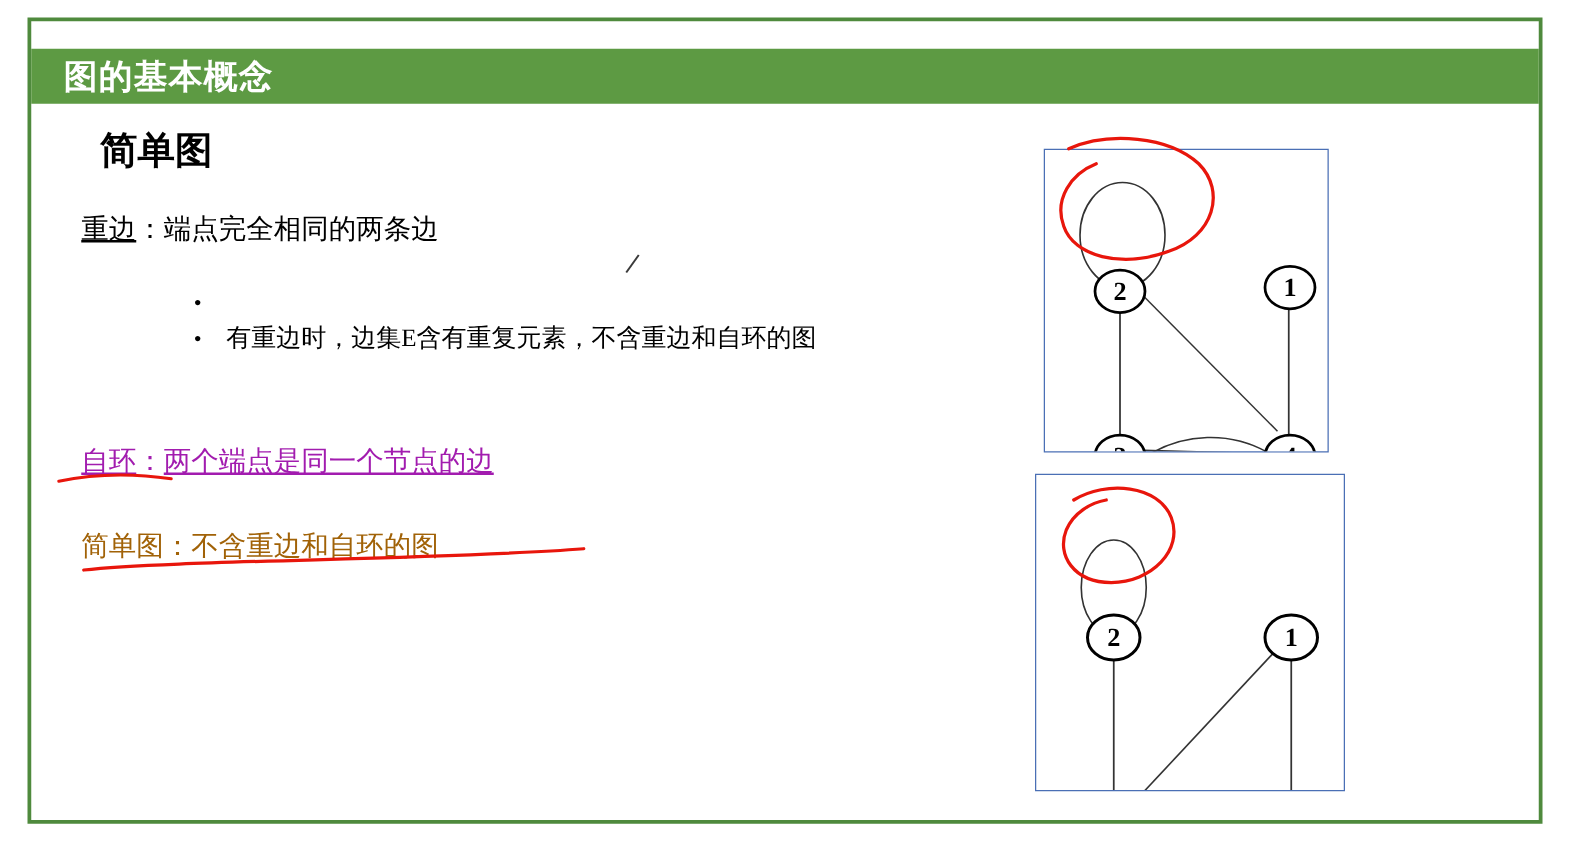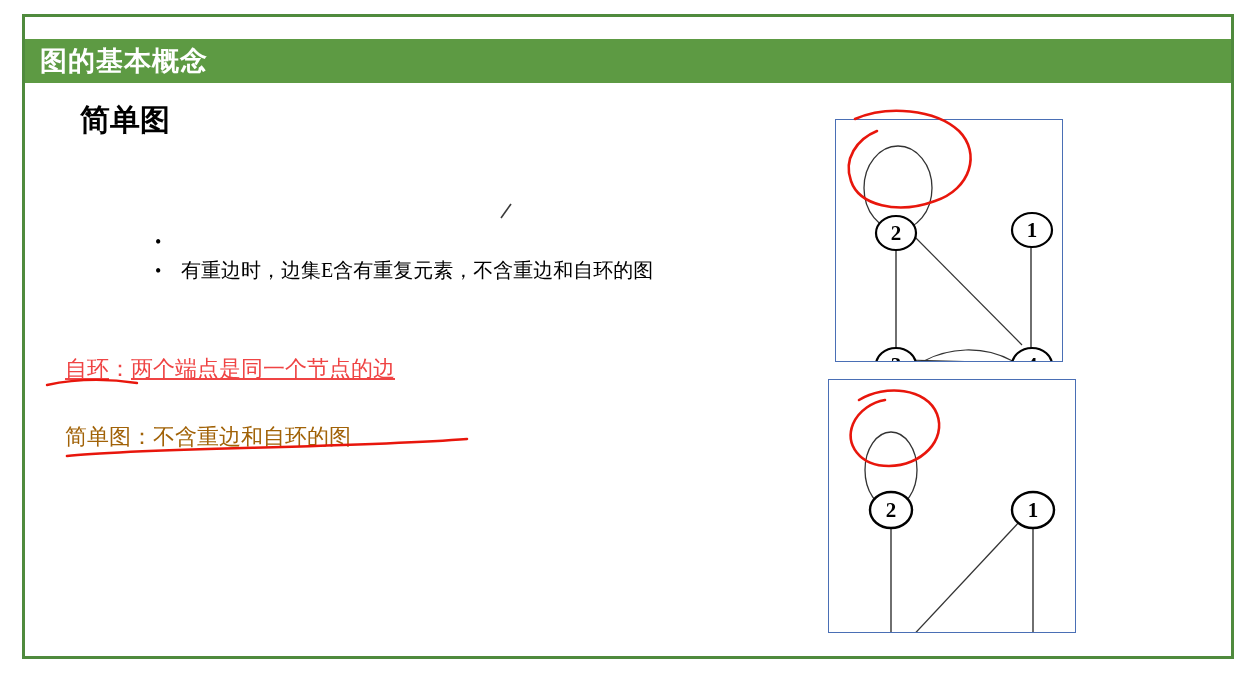--- a/index.html
+++ b/index.html
@@ -30,21 +30,21 @@
     width: 100%;
     height: 44px;
     background: #5d9a43;
     display: flex;
     align-items: center;
   }
   #title-bar .title-text {
     color: #ffffff;
     font-size: 27px;
     font-weight: bold;
-    margin-left: 15px;
+    margin-left: 26px;
     letter-spacing: 1px;
   }
   #content {
     position: absolute;
     left: 0;
     top: 65px;
     width: 100%;
     height: 570px;
     text-decoration: underline;
   }
@@ -84,21 +84,21 @@
   .bullet-dot {
     width: 26px;
     text-align: left;
     font-size: 18px;
   }
   .line-selfloop {
     position: absolute;
     left: 40px;
     top: 272px;
     font-size: 22px;
-    color: #ef4444;
+    color: #a21caf;
     white-space: nowrap;
   }
   .line-simple {
     position: absolute;
     left: 40px;
     top: 340px;
     font-size: 22px;
     color: #a16207;
     white-space: nowrap;
   }
@@ -150,20 +150,23 @@
 <div id="slide-frame">
 
   <div id="title-bar">
     <span class="title-text">图的基本概念</span>
   </div>
 
   <div id="content">
 
     <div class="heading">简单图</div>
 
+    <div class="line-duplicate">
+      <span class="underline">重边</span><span>：</span><span>端点完全相同的两条边</span>
+    </div>
 
     <div class="bullets">
       <div class="bullet-row">
         <span class="bullet-dot">•</span>
       </div>
       <div class="bullet-row">
         <span class="bullet-dot">•</span>
         <span class="bullet-text">有重边时，边集E含有重复元素，不含重边和自环的图</span>
       </div>
     </div>

